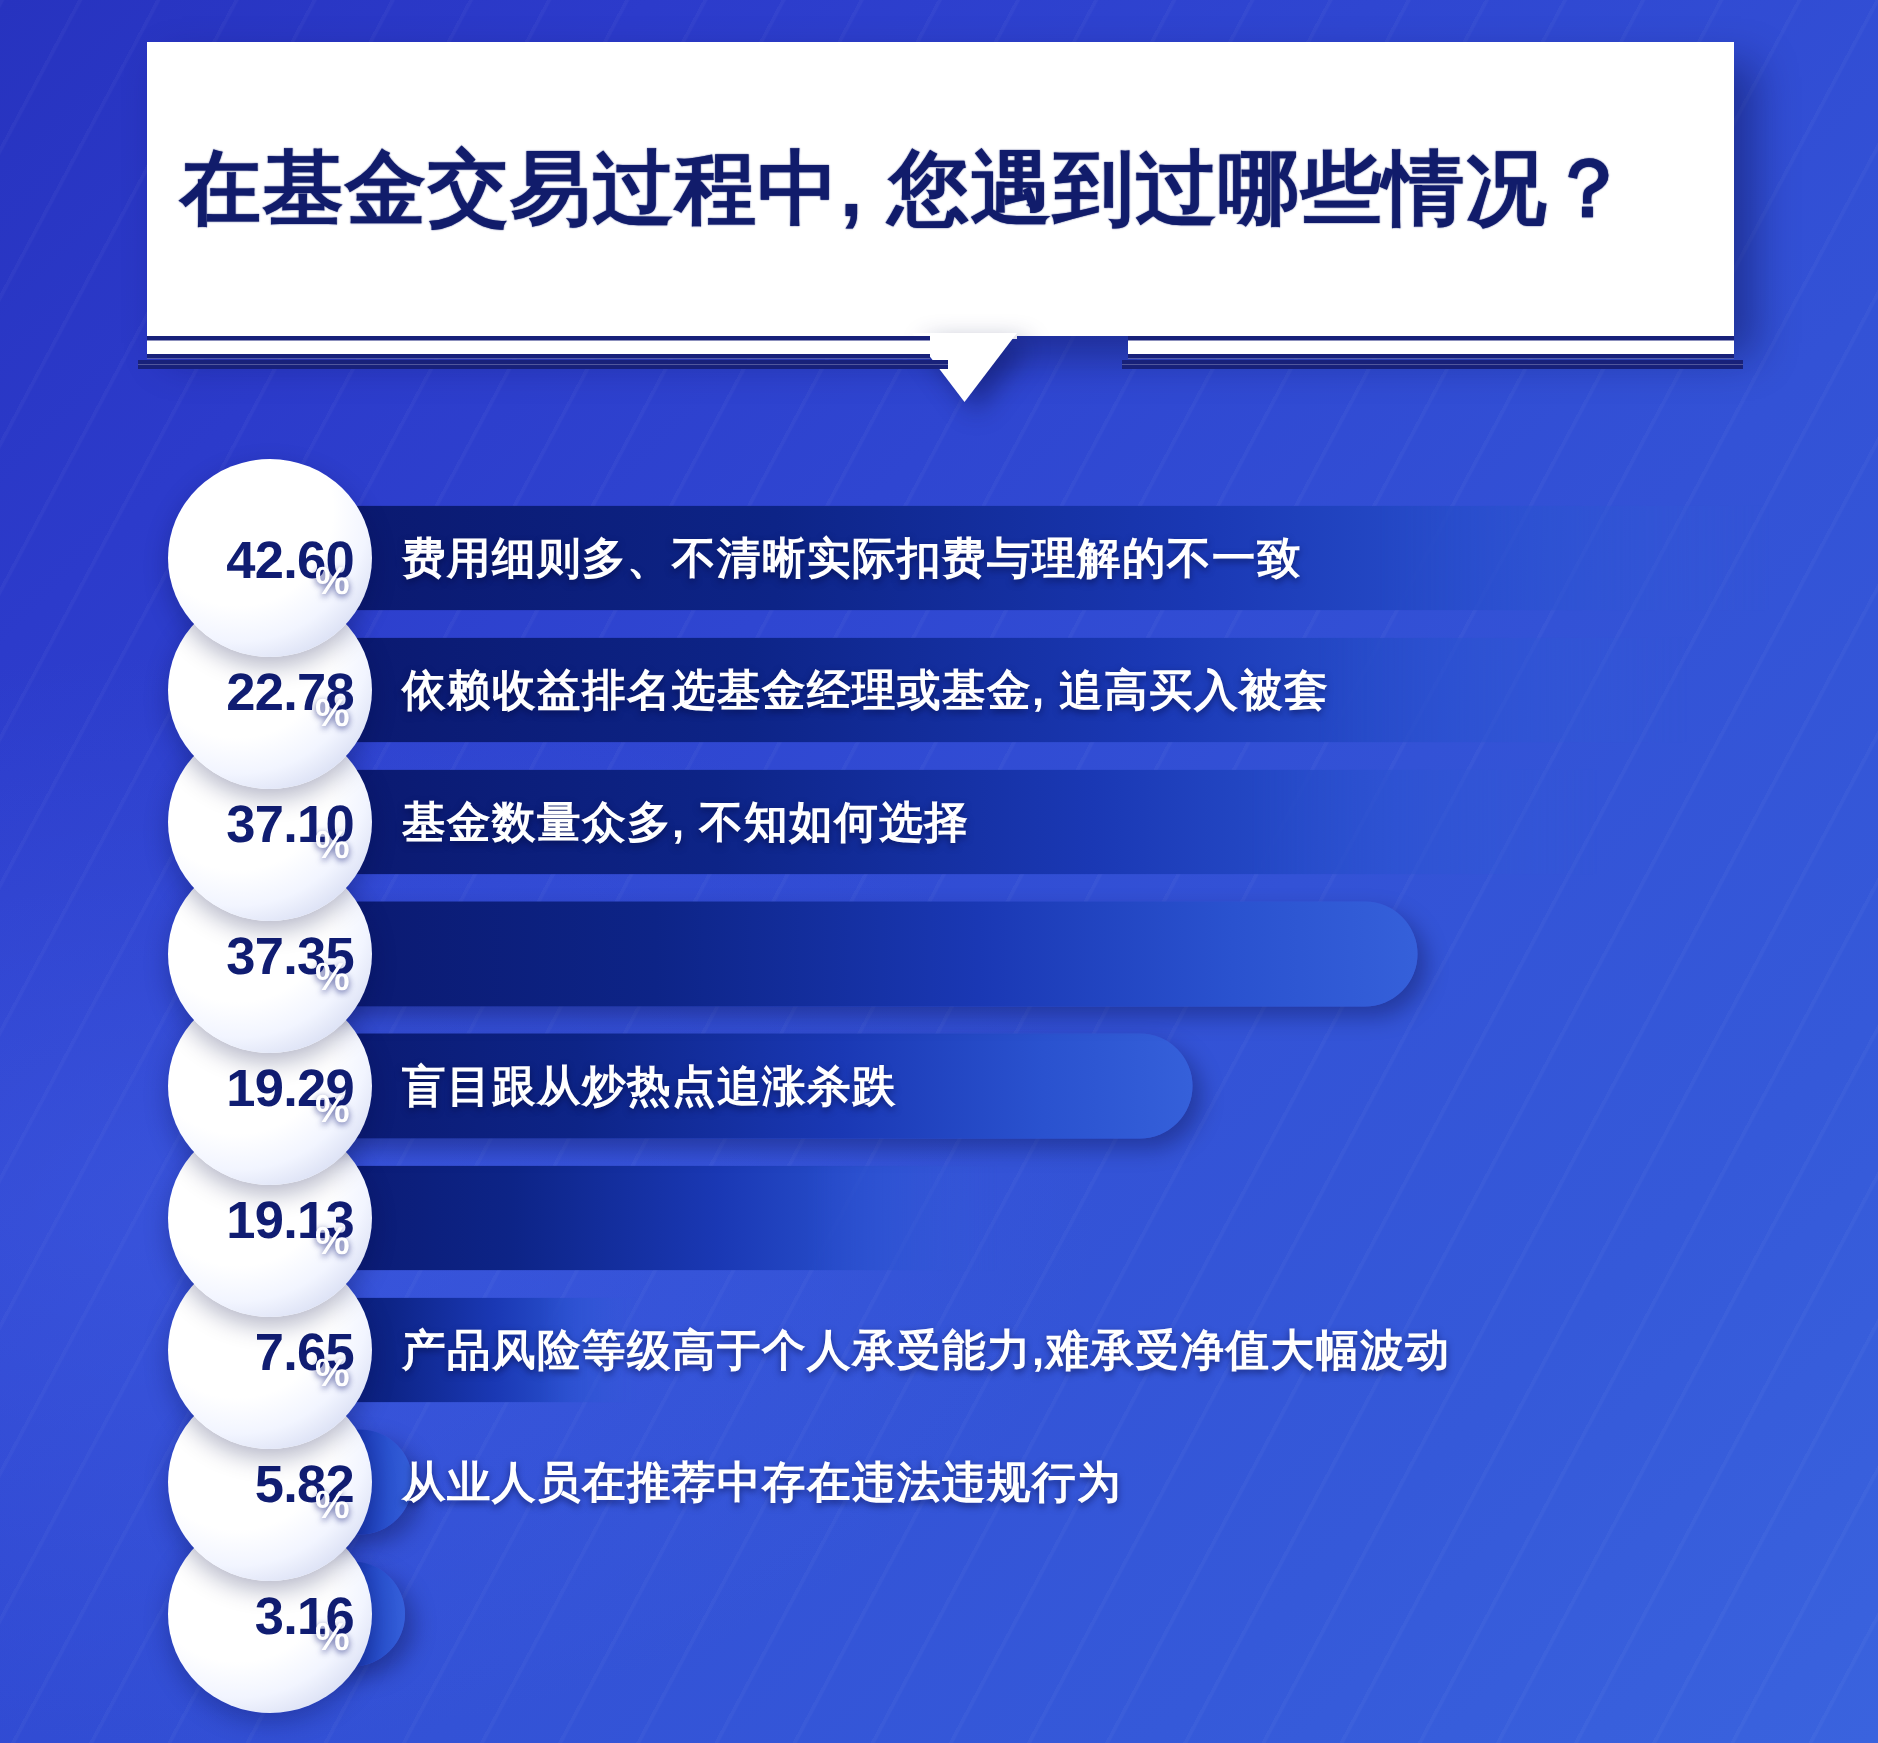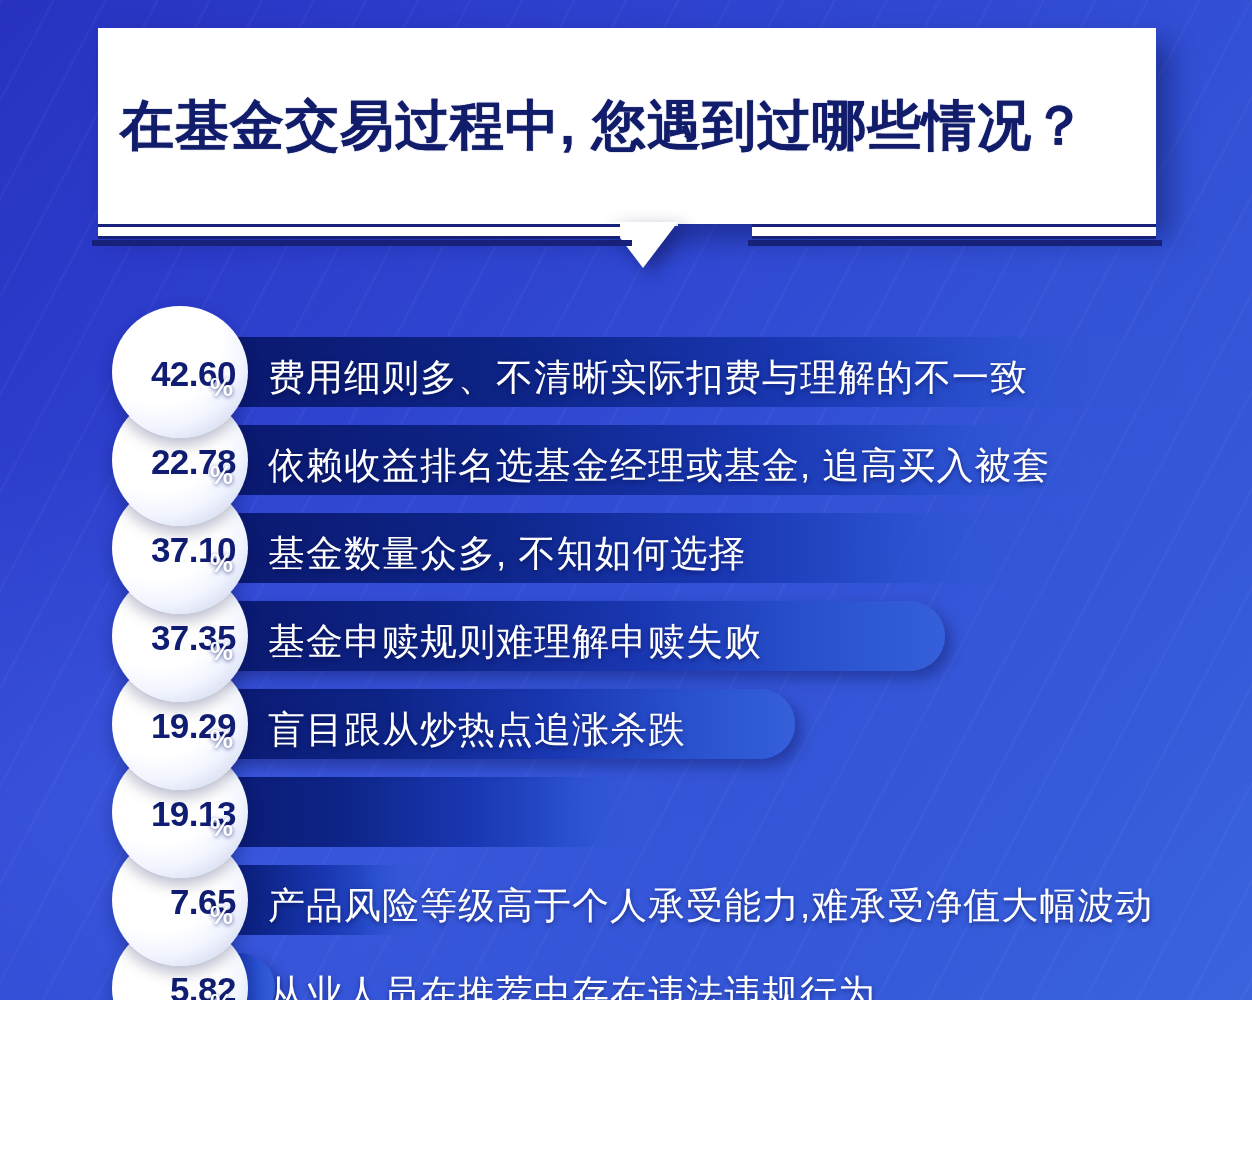--- a/index.html
+++ b/index.html
@@ -6,21 +6,21 @@
 
   html,body{
     width:1252px; height:1162px;
     overflow:hidden;
     font-family:"Liberation Sans","DejaVu Sans",sans-serif;
   }
 
   
   #poster{
     position:relative;
-    width:1252px; height:1000px;
+    width:1252px; height:1162px;
     background:
       linear-gradient(135deg,#2733bf 0%, #2c3bcb 18%, #2f46d1 38%, #3352d6 60%, #3559d9 80%, #3a63de 100%);
     overflow:hidden;
   }
   
   #poster .streaks{
     position:absolute; inset:0;
     background:
       repeating-linear-gradient(118deg,
         rgba(255,255,255,0.030) 0px,
@@ -152,22 +152,22 @@
     text-shadow:0 1px 3px rgba(6,12,70,0.55);
   }
   
   .pct.onwhite{ color:#ffffff; text-shadow:0 1px 4px rgba(20,30,120,0.75); }
 
   .label{
     position:absolute;
     top:25px;
     left:268px;
     color:#ffffff;
-    font-size:37px;
-    font-weight:normal;
+    font-size:29px;
+    font-weight:bold;
     white-space:nowrap;
     letter-spacing:1px;
     text-shadow:0 2px 5px rgba(4,10,60,0.55);
     z-index:4;
   }
 </style>
 </head>
 <body>
 
 <div id="poster">
@@ -204,21 +204,20 @@
       </div>
       <div class="row" style="top: 504px; width: 1252px; z-index: 18;">
         <div class="bar fade" style="width: 890px;"></div>
         <div class="label">基金数量众多, 不知如何选择</div>
         <div class="bubble"></div>
         <div class="value">37.10</div>
         <div class="pct onwhite">%</div>
       </div>
       <div class="row" style="top: 592px; width: 1252px; z-index: 17;">
         <div class="bar" style="width: 770px;"></div>
-        <div class="label">基金申赎规则难理解申赎失败</div>
         <div class="bubble"></div>
         <div class="value">37.35</div>
         <div class="pct onwhite">%</div>
       </div>
       <div class="row" style="top: 680px; width: 1252px; z-index: 16;">
         <div class="bar" style="width: 620px;"></div>
         <div class="label">盲目跟从炒热点追涨杀跌</div>
         <div class="bubble"></div>
         <div class="value">19.29</div>
         <div class="pct onwhite">%</div>

